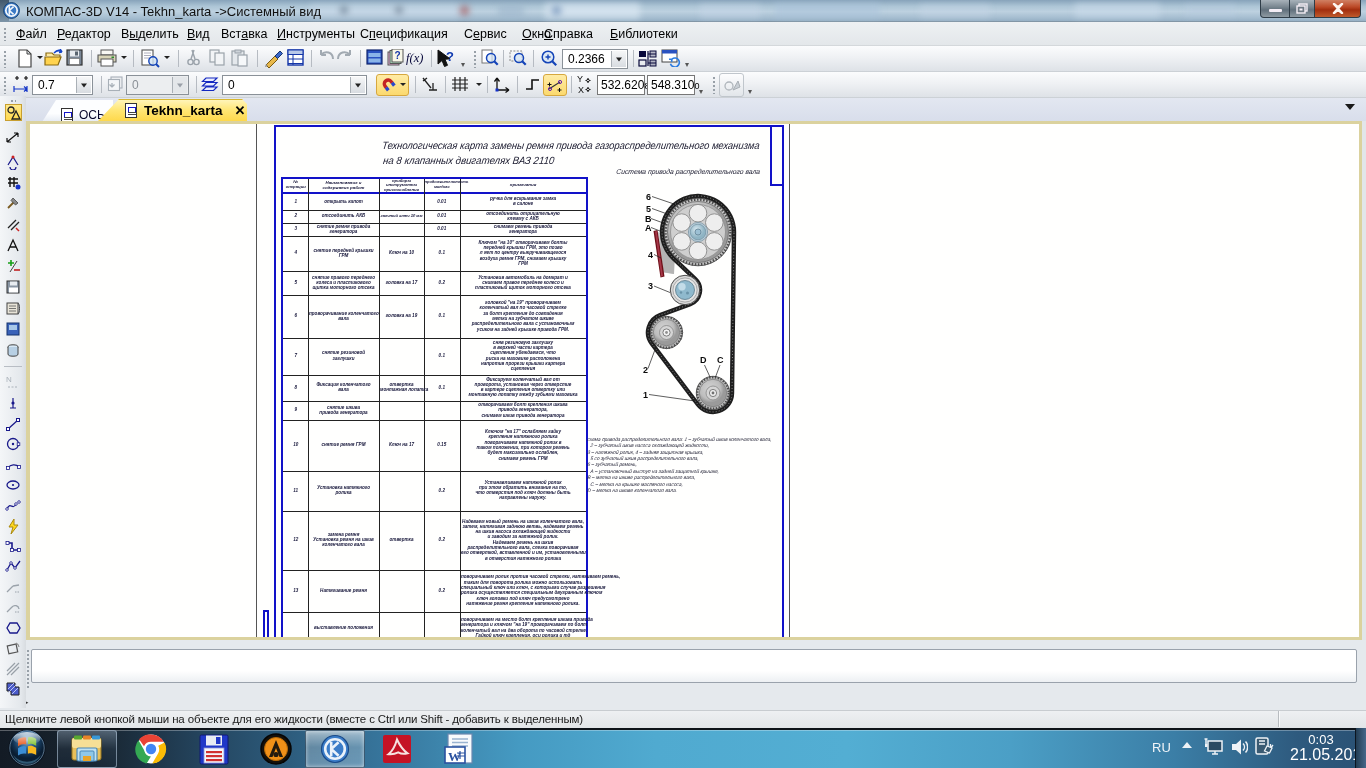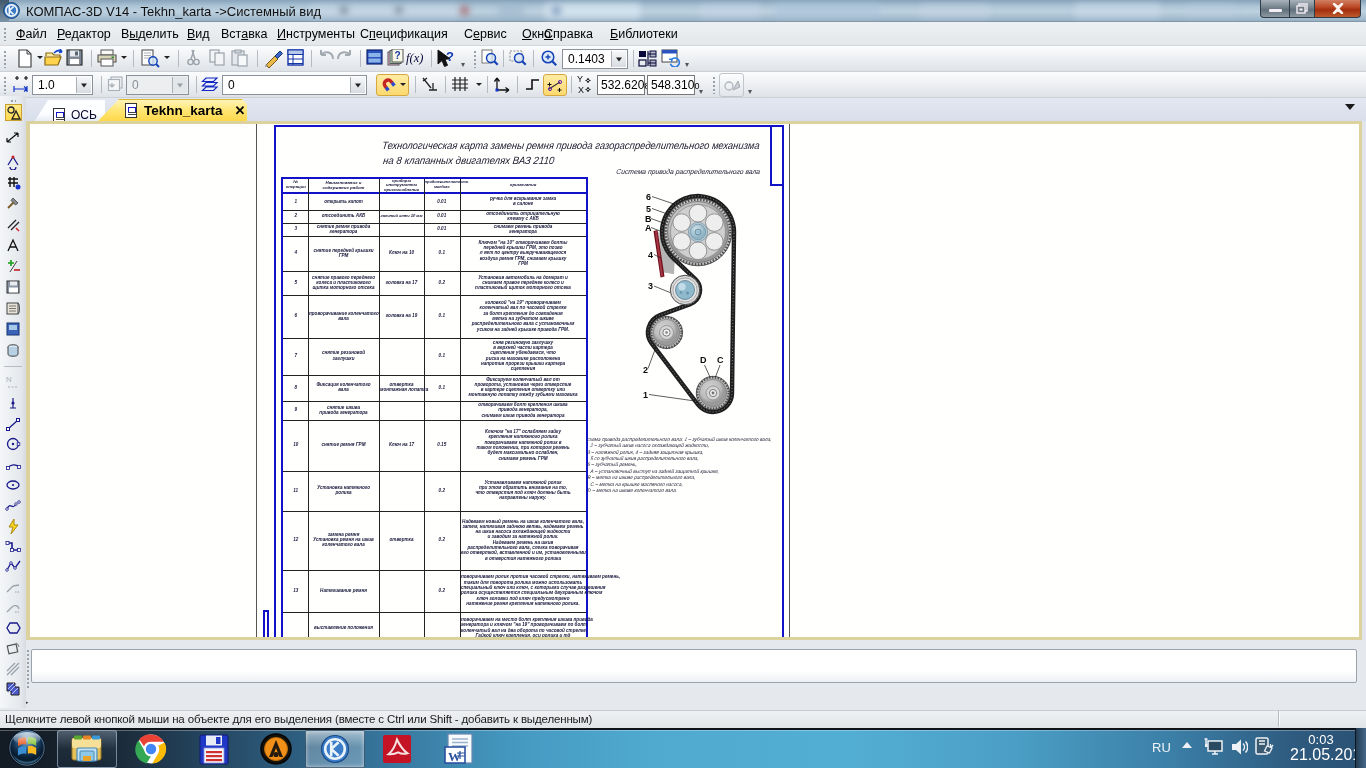--- a/index.html
+++ b/index.html
@@ -27,21 +27,21 @@
 .combo{position:absolute;top:3px;height:20px;background:#fff;border:1px solid #8a9198;font-size:12px;color:#000}
 .combo>span{position:absolute;left:5px;top:2px;white-space:nowrap}.combo>span span{position:static;font-size:9px}
 .combo .dd{position:absolute;right:1px;top:1px;bottom:1px;width:15px;background:linear-gradient(180deg,#f6f7f8,#d8dce1);border-left:1px solid #aab0b6}
 .dda{position:absolute;left:50%;top:50%;transform:translate(-50%,-40%);width:0;height:0;border-left:3.5px solid transparent;border-right:3.5px solid transparent;border-top:4px solid #222}
 .ybtn{position:absolute;background:linear-gradient(180deg,#ffeca6,#fbd96e);border:1px solid #d6a73e;border-radius:3px}
 .chev{position:absolute;font-size:8px;color:#555;line-height:6px}
 .ticon{position:absolute;top:3px}
 
 #tabbar{left:26px;top:98px;width:1340px;height:23px;background:linear-gradient(180deg,#e3e7f1,#d8deeb)}
 .tab{position:absolute;display:flex;align-items:center}
-#tab1{left:29px;top:100px;width:76px;height:30px;background:linear-gradient(180deg,#fdfeff 45%,#cdd7e8);clip-path:polygon(19px 0,100% 0,100% 100%,0 100%);font-size:12px;color:#06062a}
+#tab1{left:37px;top:100px;width:76px;height:30px;background:linear-gradient(180deg,#fdfeff 45%,#cdd7e8);clip-path:polygon(19px 0,100% 0,100% 100%,0 100%);font-size:12px;color:#06062a}
 #tab2{left:98px;top:99px;width:149px;height:22px;background:linear-gradient(180deg,#fff6c0 0%,#ffe675 50%,#fed84b 100%);clip-path:polygon(21px 0,144px 0,149px 5px,149px 100%,0 100%);font-weight:bold;font-size:13.5px;box-shadow:inset 0 1px 0 #d8b830}
 .dicon{width:12px;height:15px;background:#fff;border:1px solid #333;position:relative;flex:none}
 .dicon:before{content:"";position:absolute;left:2px;top:3px;width:5.5px;height:4.5px;border:1px solid #1515c8}
 .dicon:after{content:"";position:absolute;left:1.5px;bottom:1.5px;width:8px;height:4px;background:repeating-linear-gradient(0deg,#444 0 1px,transparent 1px 2.2px)}
 #tablist{left:1345px;top:104px;width:0;height:0;border-left:5.5px solid transparent;border-right:5.5px solid transparent;border-top:6.5px solid #1a1a1a}
 
 #leftbar{left:0;top:96px;width:26px;height:612px;z-index:5;background:linear-gradient(90deg,#f4f6f8,#e4e8ec 80%,#d8dce0)}
 .lic{position:absolute;left:5px;width:17px;height:17px}
 
 #canvas{left:26px;top:121px;width:1336px;height:519px;background:#fffffe;border:3px solid #dbd29e;border-left-width:4px}
@@ -218,21 +218,21 @@
         <circle cx="10" cy="9" r="4.5" fill="#d4e4f4" fill-opacity=".7" stroke="#1444b8" stroke-width="1.5"></circle>
         <path d="M13.2 12.2 l3.5 3.5" stroke="#1444b8" stroke-width="2.2"></path>
       </svg>
       <div class="tsep" style="left:533px"></div>
       <svg class="ticon" style="left:540px;top:3px" width="19" height="18" viewBox="0 0 19 18">
         <circle cx="8" cy="8" r="5.8" fill="#d4e4f4" fill-opacity=".7" stroke="#1444b8" stroke-width="1.5"></circle>
         <path d="M5.5 8 h5 M8 5.5 v5" stroke="#1444b8" stroke-width="1.4"></path>
         <path d="M12.2 12.2 l4 4" stroke="#1444b8" stroke-width="2.2"></path>
       </svg>
       <div class="combo" style="left:562px;width:66px">
-        <span>0.1403</span>
+        <span>0.2366</span>
         <div class="dd">
           <div class="dda"></div>
         </div>
       </div>
       <div class="tsep" style="left:633px"></div>
       <svg class="ticon" style="left:638px;top:3px" width="20" height="19" viewBox="0 0 20 19">
         <rect x="1" y="2" width="7" height="6" fill="#08083a"></rect>
         <rect x="1" y="11" width="7" height="6" fill="none" stroke="#08083a" stroke-width="1.2"></rect>
         <path d="M10 2 v15 M10 5 h8 M10 14 h8" stroke="#08083a" stroke-width="1.2" fill="none"></path>
         <rect x="12" y="2" width="6" height="6" fill="#08083a" fill-opacity=".25" stroke="#08083a"></rect>
@@ -248,21 +248,21 @@
 </div>
 
 <div class="abs tbrow" id="tb2">
   <div class="vgrip" style="left:3px;top:4px;width:4px;height:18px"></div>
   <div id="tb2icons">
       <svg class="ticon" style="left:12px;top:3px" width="18" height="19" viewBox="0 0 18 19">
         <path d="M3 3 h4 M5 1 v4 M12 3 h4 M14 1 v4" stroke="#111" stroke-width="1.2"></path>
         <path d="M2 14 h13 m0 0 l-3-2.5 m3 2.5 l-3 2.5 M2 11 v6 M15 11 v6" stroke="#1436c8" stroke-width="1.2" fill="none"></path>
       </svg>
       <div class="combo" style="left:32px;width:61px">
-        <span>1.0</span>
+        <span>0.7</span>
         <div class="dd">
           <div class="dda"></div>
         </div>
       </div>
       <div class="tsep" style="left:101px"></div>
       <svg class="ticon" style="left:106px;top:3px" width="19" height="18" viewBox="0 0 19 18">
         <rect x="5" y="2" width="11" height="11" fill="#eef0f2" stroke="#a8b0b8" stroke-width="1.1"></rect>
         <rect x="2.5" y="4.5" width="11" height="11" fill="#f4f6f8" stroke="#a8b0b8" stroke-width="1.1"></rect>
         <path d="M6 12 v-4 m0 4 l-2.5-2.5 m2.5 2.5 l2.5-2.5" stroke="#a8b0b8" stroke-width="1.3" fill="none"></path>
       </svg>
@@ -685,21 +685,21 @@
   </div>
 
 <div class="abs" id="proparea"></div>
 <div class="abs" id="propinput"></div>
 <div class="abs vgrip" style="left:26px;top:649px;width:4px;height:40px"></div>
 <div class="abs chev" style="left:4px;top:697px">▲<br>▼</div>
 <div class="abs chev" style="left:14px;top:699px;font-size:9px;color:#333">❙▶</div>
 
 <div class="abs" style="left:1278px;top:711px;width:1px;height:16px;background:#b8bcc0;z-index:6"></div>
 <div class="abs" style="left:1279px;top:711px;width:1px;height:16px;background:#f8f9fa;z-index:6"></div>
-<div class="abs" id="statusbar">Щелкните левой кнопкой мыши на объекте для его выделения (вместе с Ctrl или Shift - добавить к выделенным)</div>
+<div class="abs" id="statusbar">Щелкните левой кнопкой мыши на объекте для его жидкости (вместе с Ctrl или Shift - добавить к выделенным)</div>
 
 <div class="abs" id="taskbar">
   <div class="topedge"></div>
     <div class="topshine"></div>
   <div id="taskicons">
       <svg class="abs" style="left:7px;top:1px" width="40" height="39" viewBox="0 0 40 39">
 <defs>
           <radialGradient id="orb" cx="50%" cy="28%">
             <stop offset="0%" stop-color="#9cc2dd"></stop>
             <stop offset="45%" stop-color="#2e5f8c"></stop>

